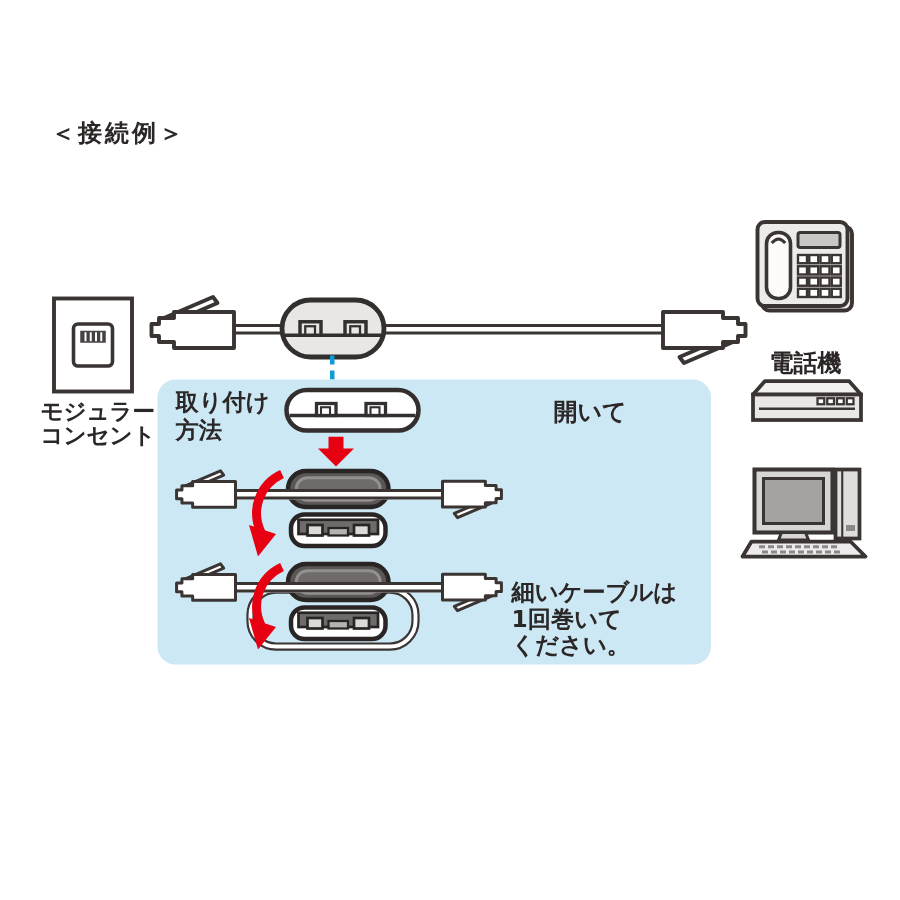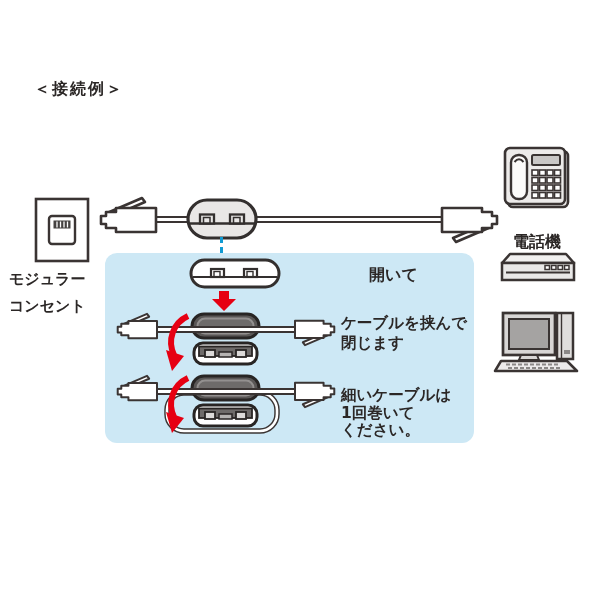--- a/index.html
+++ b/index.html
@@ -7,21 +7,21 @@
     font-family:"DejaVu Sans","Liberation Sans",sans-serif;color:#2b2726;}
   .abs{position:absolute;}
   .jt{font-weight:700;white-space:pre-line;color:#2b2726;}
   #title{left:22px;top:79px;font-size:16px;font-weight:700;letter-spacing:2px;margin-left:12px;}
   
   .cable{height:7px;border-top:2px solid #3a3433;border-bottom:2px solid #3a3433;
     background:#fff;box-sizing:border-box;}
   #bluebox{left:105px;top:253px;width:369px;height:190px;background:#cde8f5;border-radius:12px;}
   #dotline{left:220px;top:237px;height:16px;width:0;border-left:3px dashed #119bd3;}
   
-  #outlet-label{left:9px;top:266px;font-size:15px;line-height:27px;}
+  #outlet-label{left:27px;top:266px;font-size:15px;line-height:16px;}
   #howto-heading{left:117px;top:259px;font-size:15.5px;line-height:18.5px;}
   #step1-text{left:341px;top:265px;font-size:16px;padding-left:28px;}
   #step2-text{left:341px;top:314px;font-size:15.5px;line-height:19.5px;}
   #step3-text{left:341px;top:387px;font-size:15.5px;line-height:17.5px;}
   .dev-label{left:478px;width:118px;text-align:center;}
   #phone-label{top:215px;font-size:16px;margin-top:17px;}
   #modem-label{top:281px;font-size:15px;}
   #pc-label{top:375px;font-size:15.5px;line-height:19.5px;}
   svg{display:block;}
 </style>
@@ -148,23 +148,23 @@
           <rect x="39" y="56" width="4" height="2"></rect>
           <rect x="45" y="56" width="4" height="2"></rect>
           <rect x="51" y="56" width="4" height="2"></rect>
           <rect x="57" y="56" width="4" height="2"></rect>
           <rect x="63" y="56" width="4" height="2"></rect>
       </g>
     </svg>
   </div>
 
   <div id="bluebox" class="abs"></div>
+  <div id="howto-heading" class="abs jt">取り付け
+方法</div>
   <div id="step1-text" class="abs jt">開いて</div>
-  <div id="step2-text" class="abs jt">ケーブルを挟んで
-閉じます</div>
   <div id="step3-text" class="abs jt">細いケーブルは
 1回巻いて
 ください。</div>
 
   <div class="abs" style="left:189px;top:258px;">
     <svg width="92" height="31" viewBox="0 0 92 31">
       <rect x="2" y="2" width="88" height="27" rx="13.5" fill="#fff" stroke="#332f2e" stroke-width="3"></rect>
       <line x1="4" y1="19" x2="88" y2="19" stroke="#332f2e" stroke-width="2.2"></line>
       <rect x="22" y="11" width="13" height="8" fill="#fff" stroke="#332f2e" stroke-width="2.2"></rect>
       <rect x="25" y="13.5" width="6" height="5.5" fill="none" stroke="#332f2e" stroke-width="1.4"></rect>

